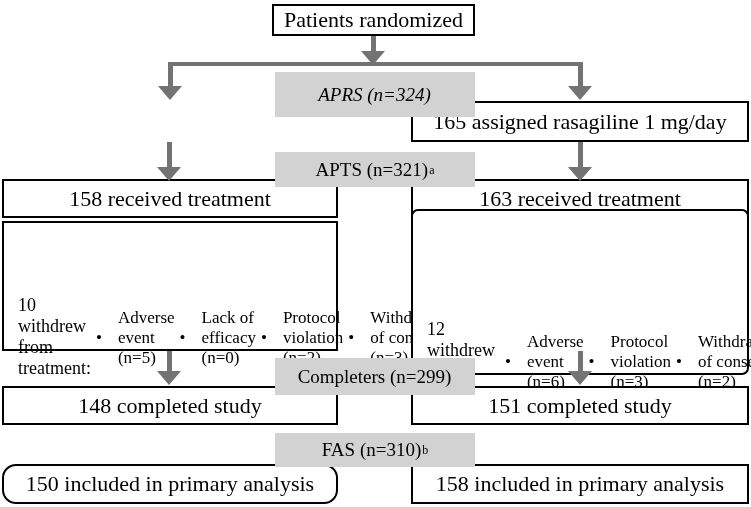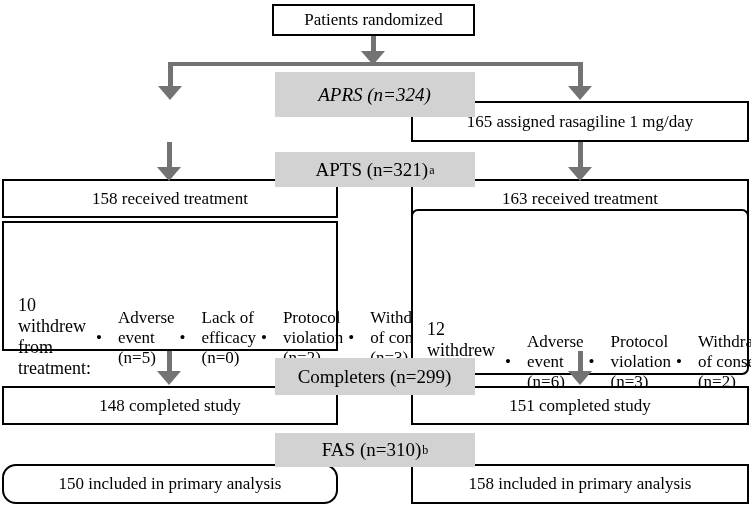--- a/index.html
+++ b/index.html
@@ -15,21 +15,21 @@
     font-family:"Liberation Serif","DejaVu Serif",serif;
     color:#000;
     overflow:hidden;
   }
   .box{
     position:absolute;
     box-sizing:border-box;
     border:2px solid var(--border);
     background:#ffffff;
     display:flex;align-items:center;justify-content:center;
-    font-size:17px;
+    font-size:22px;
     z-index:1;
   }
   .col-l{left:2px;width:336px;}
   .col-r{left:411px;width:338px;}
   .stage{
     position:absolute;
     left:275px;width:200px;
     background:var(--stagebg);
     display:flex;align-items:center;justify-content:center;
     font-size:19px;

